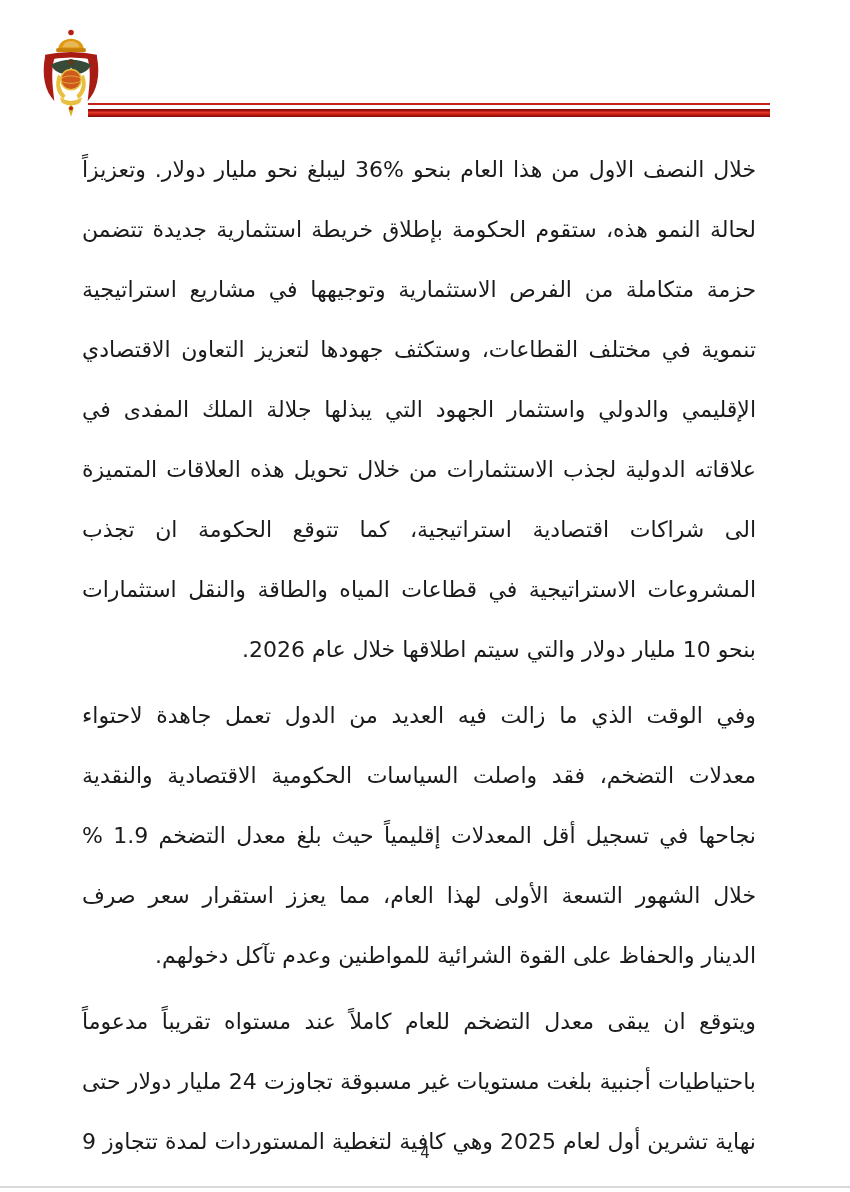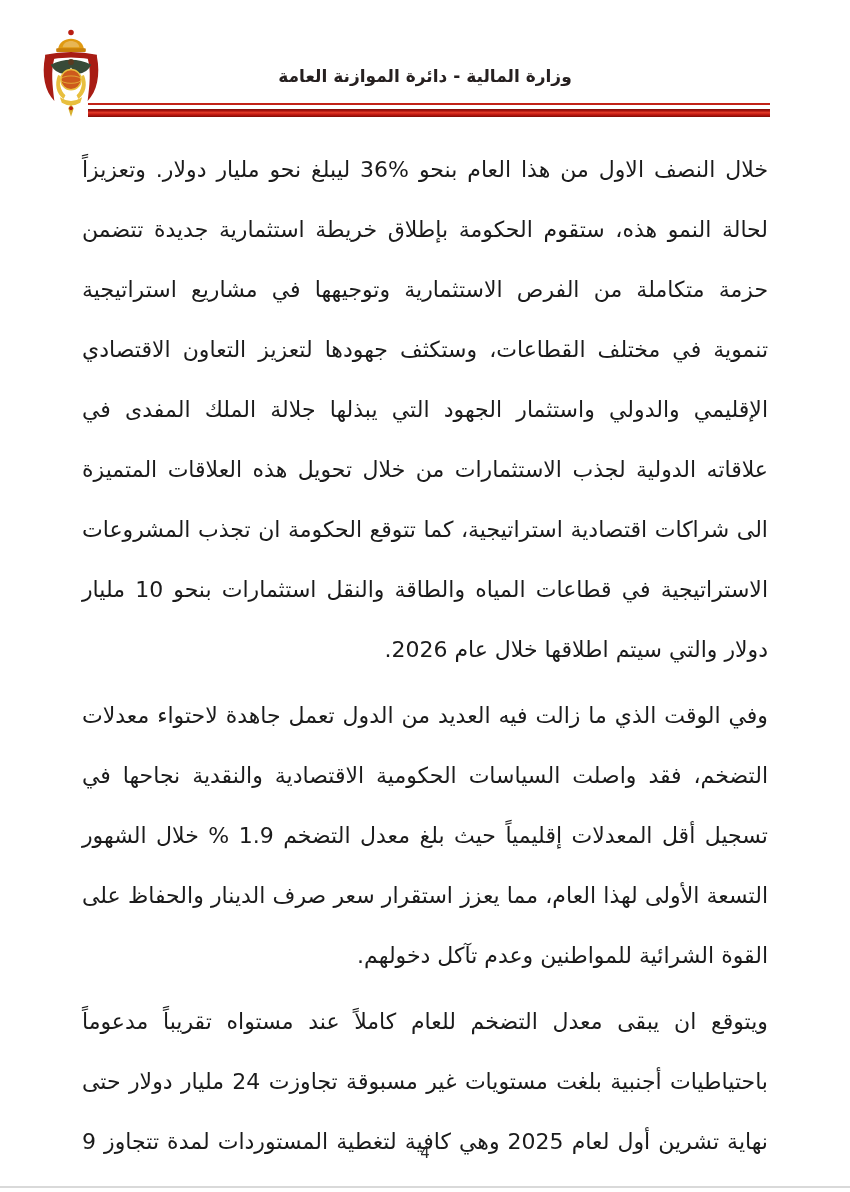--- a/index.html
+++ b/index.html
@@ -52,21 +52,21 @@
     top: 140px;
     right: 82px;
     left: 82px;
     direction: rtl;
     text-align: justify;
     font-size: 22px;
     line-height: 60px;
     color: #1b1b1b;
   }
   .doc-body p {
-    margin: 0 0 6px 0;
+    margin: 0 12px 6px 0;
   }
   .page-number {
     position: absolute;
     top: 1144px;
     left: 0;
     right: 0;
     text-align: center;
     font-size: 15px;
     color: #2a2a2a;
   }
@@ -106,21 +106,20 @@
 
     <path d="M26 52 C22 62 24 72 32 78 L34 74 C28 68 27 60 29 53 Z" fill="#e8bf3e"></path>
     <path d="M54 52 C58 62 56 72 48 78 L46 74 C52 68 53 60 51 53 Z" fill="#e8bf3e"></path>
 
     <path d="M28 76 Q40 84 52 76 L50 82 Q40 88 30 82 Z" fill="#e8bf3e"></path>
 
     <path d="M40 84 l3 4 -3 9 -3 -9 z" fill="#d8b02e"></path>
     <circle cx="40" cy="88" r="2.1" fill="#b91d12"></circle>
   </svg>
 
-  <div class="header-title">وزارة المالية - دائرة الموازنة العامة</div>
 
   <div class="rules">
     <div class="rule-thin"></div>
     <div class="rule-thick"></div>
   </div>
 
   <div class="doc-body">
     <p>خلال النصف الاول من هذا العام بنحو %36 ليبلغ نحو مليار دولار. وتعزيزاً لحالة النمو هذه، ستقوم الحكومة بإطلاق خريطة استثمارية جديدة تتضمن حزمة متكاملة من الفرص الاستثمارية وتوجيهها في مشاريع استراتيجية تنموية في مختلف القطاعات، وستكثف جهودها لتعزيز التعاون الاقتصادي الإقليمي والدولي واستثمار الجهود التي يبذلها جلالة الملك المفدى في علاقاته الدولية لجذب الاستثمارات من خلال تحويل هذه العلاقات المتميزة الى شراكات اقتصادية استراتيجية، كما تتوقع الحكومة ان تجذب المشروعات الاستراتيجية في قطاعات المياه والطاقة والنقل استثمارات بنحو 10 مليار دولار والتي سيتم اطلاقها خلال عام 2026.</p>
     <p>وفي الوقت الذي ما زالت فيه العديد من الدول تعمل جاهدة لاحتواء معدلات التضخم، فقد واصلت السياسات الحكومية الاقتصادية والنقدية نجاحها في تسجيل أقل المعدلات إقليمياً حيث بلغ معدل التضخم 1.9 % خلال الشهور التسعة الأولى لهذا العام، مما يعزز استقرار سعر صرف الدينار والحفاظ على القوة الشرائية للمواطنين وعدم تآكل دخولهم.</p>
     <p>ويتوقع ان يبقى معدل التضخم للعام كاملاً عند مستواه تقريباً مدعوماً باحتياطيات أجنبية بلغت مستويات غير مسبوقة تجاوزت 24 مليار دولار حتى نهاية تشرين أول لعام 2025 وهي كافية لتغطية المستوردات لمدة تتجاوز 9 شهور .</p>

